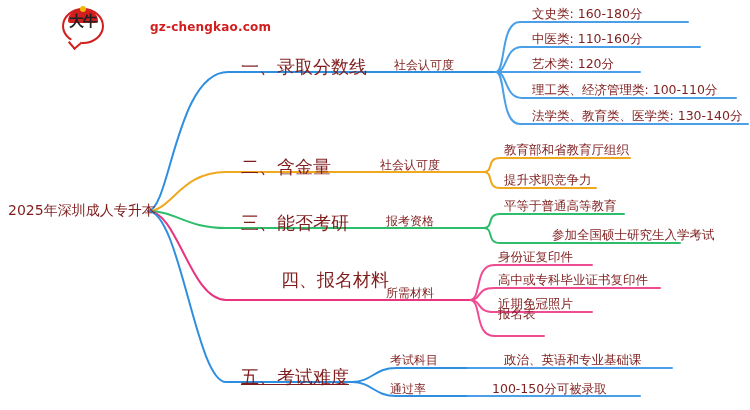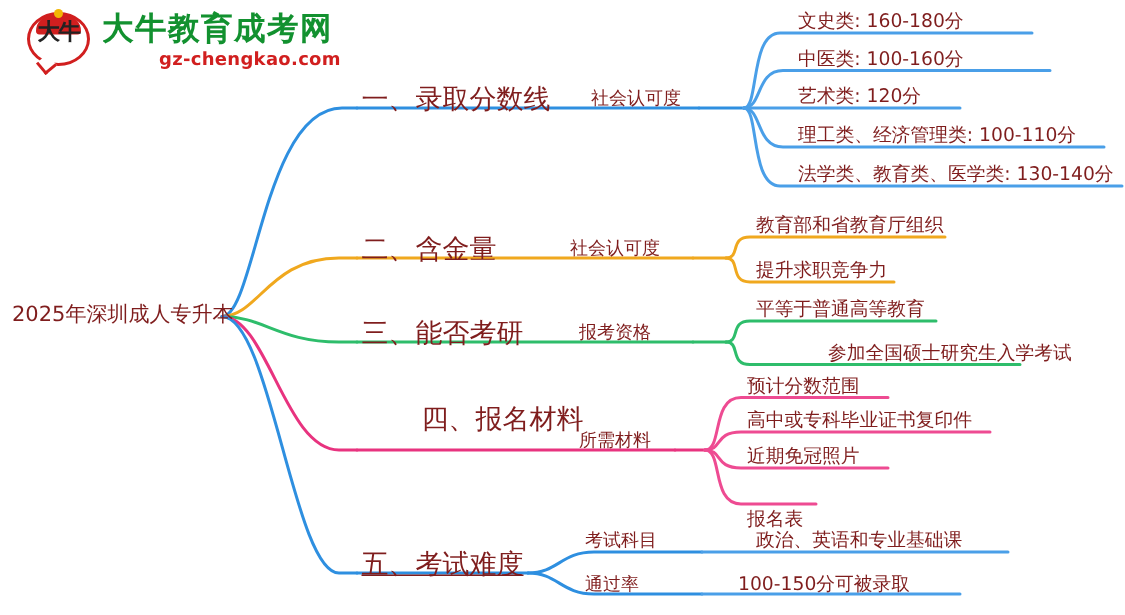--- a/index.html
+++ b/index.html
@@ -10,21 +10,21 @@
     overflow:hidden;
     position:relative;
   }
   #stage { position:relative; width:750px; height:410px; }
 
   svg.links { position:absolute; left:0; top:0; width:750px; height:410px; pointer-events:none; }
 
   
   .logo-wrap { position:absolute; left:18px; top:6px; display:flex; align-items:center; gap:6px; }
   .logo-badge {
-    position:relative; width:44px; height:42px;
+    position:relative; width:44px; height:42px;margin-left:44px;
   }
   .logo-badge .bubble {
     position:absolute; left:0; top:2px; width:42px; height:36px;
     border-radius:50%;
     background:#ffffff;
     border:2.5px solid #d11f1f;
   }
   .logo-badge .tail {
     position:absolute; left:8px; top:32px; width:10px; height:10px;
     background:#ffffff; border-left:2.5px solid #d11f1f; border-bottom:2.5px solid #d11f1f;
@@ -72,21 +72,20 @@
 <div id="stage">
 
   <div class="logo-wrap">
     <div class="logo-badge">
       <div class="bubble"></div>
       <div class="tail"></div>
       <div class="cap"></div>
       <div class="ch">大牛</div>
     </div>
     <div class="logo-text">
-      <div class="logo-title">大牛教育成考网</div>
       <div class="logo-sub">gz-chengkao.com</div>
     </div>
   </div>
 
   <svg class="links" viewBox="0 0 750 410">
     <g fill="none" stroke-width="2" stroke-linecap="round">
 
       <path stroke="#2e8fe0" d="M148,211 C 170,211 176,72 228,72 L 238,72"></path>
       <path stroke="#f0a81e" d="M148,211 C 172,211 180,172 226,172 L 238,172"></path>
       <path stroke="#2ebd6b" d="M148,211 C 176,211 186,228 226,228 L 238,228"></path>
@@ -126,44 +125,44 @@
       <path stroke="#4a9fe8" d="M468,396 L 640,396"></path>
     </g>
   </svg>
 
   <div class="node root" style="left:8px; top:203px;">2025年深圳成人专升本</div>
 
   <div class="node lvl1" style="left:241px; top:58px;">一、录取分数线</div>
   <div class="node lvl2" style="left:394px; top:59px;">社会认可度</div>
 
   <div class="node leaf" style="left:532px; top:8px;">文史类: 160-180分</div>
-  <div class="node leaf" style="left:532px; top:33px;">中医类: 100-160分</div>
+  <div class="node leaf" style="left:532px; top:33px;">中医类: 110-160分</div>
   <div class="node leaf" style="left:532px; top:58px;">艺术类: 120分</div>
   <div class="node leaf" style="left:532px; top:84px;">理工类、经济管理类: 100-110分</div>
   <div class="node leaf" style="left:532px; top:110px;">法学类、教育类、医学类: 130-140分</div>
 
   <div class="node lvl1" style="left:241px; top:158px;">二、含金量</div>
   <div class="node lvl2" style="left:380px; top:159px;">社会认可度</div>
 
   <div class="node leaf" style="left:504px; top:144px;">教育部和省教育厅组织</div>
   <div class="node leaf" style="left:504px; top:174px;">提升求职竞争力</div>
 
   <div class="node lvl1" style="left:241px; top:214px;">三、能否考研</div>
   <div class="node lvl2" style="left:386px; top:215px;">报考资格</div>
 
   <div class="node leaf" style="left:504px; top:200px;">平等于普通高等教育</div>
   <div class="node leaf" style="left:504px; top:229px;margin-left:48px;">参加全国硕士研究生入学考试</div>
 
   <div class="node lvl1" style="left:241px; top:271px;margin-left:40px;">四、报名材料</div>
   <div class="node lvl2" style="left:386px; top:287px;">所需材料</div>
 
-  <div class="node leaf" style="left:498px; top:251px;">预计分数范围</div>
+  <div class="node leaf" style="left:498px; top:251px;">身份证复印件</div>
   <div class="node leaf" style="left:498px; top:274px;text-align:right;">高中或专科毕业证书复印件</div>
   <div class="node leaf" style="left:498px; top:298px;">近期免冠照片</div>
-  <div class="node leaf" style="left:498px; top:340px;">报名表</div>
+  <div class="node leaf" style="left:498px; top:308px;">报名表</div>
 
   <div class="node lvl1" style="left:241px; top:368px;text-decoration:underline;">五、考试难度</div>
   <div class="node lvl2" style="left:390px; top:354px;">考试科目</div>
   <div class="node lvl2" style="left:390px; top:383px;">通过率</div>
 
   <div class="node leaf" style="left:504px; top:354px;">政治、英语和专业基础课</div>
   <div class="node leaf" style="left:492px; top:383px;">100-150分可被录取</div>
 
 </div>
 

